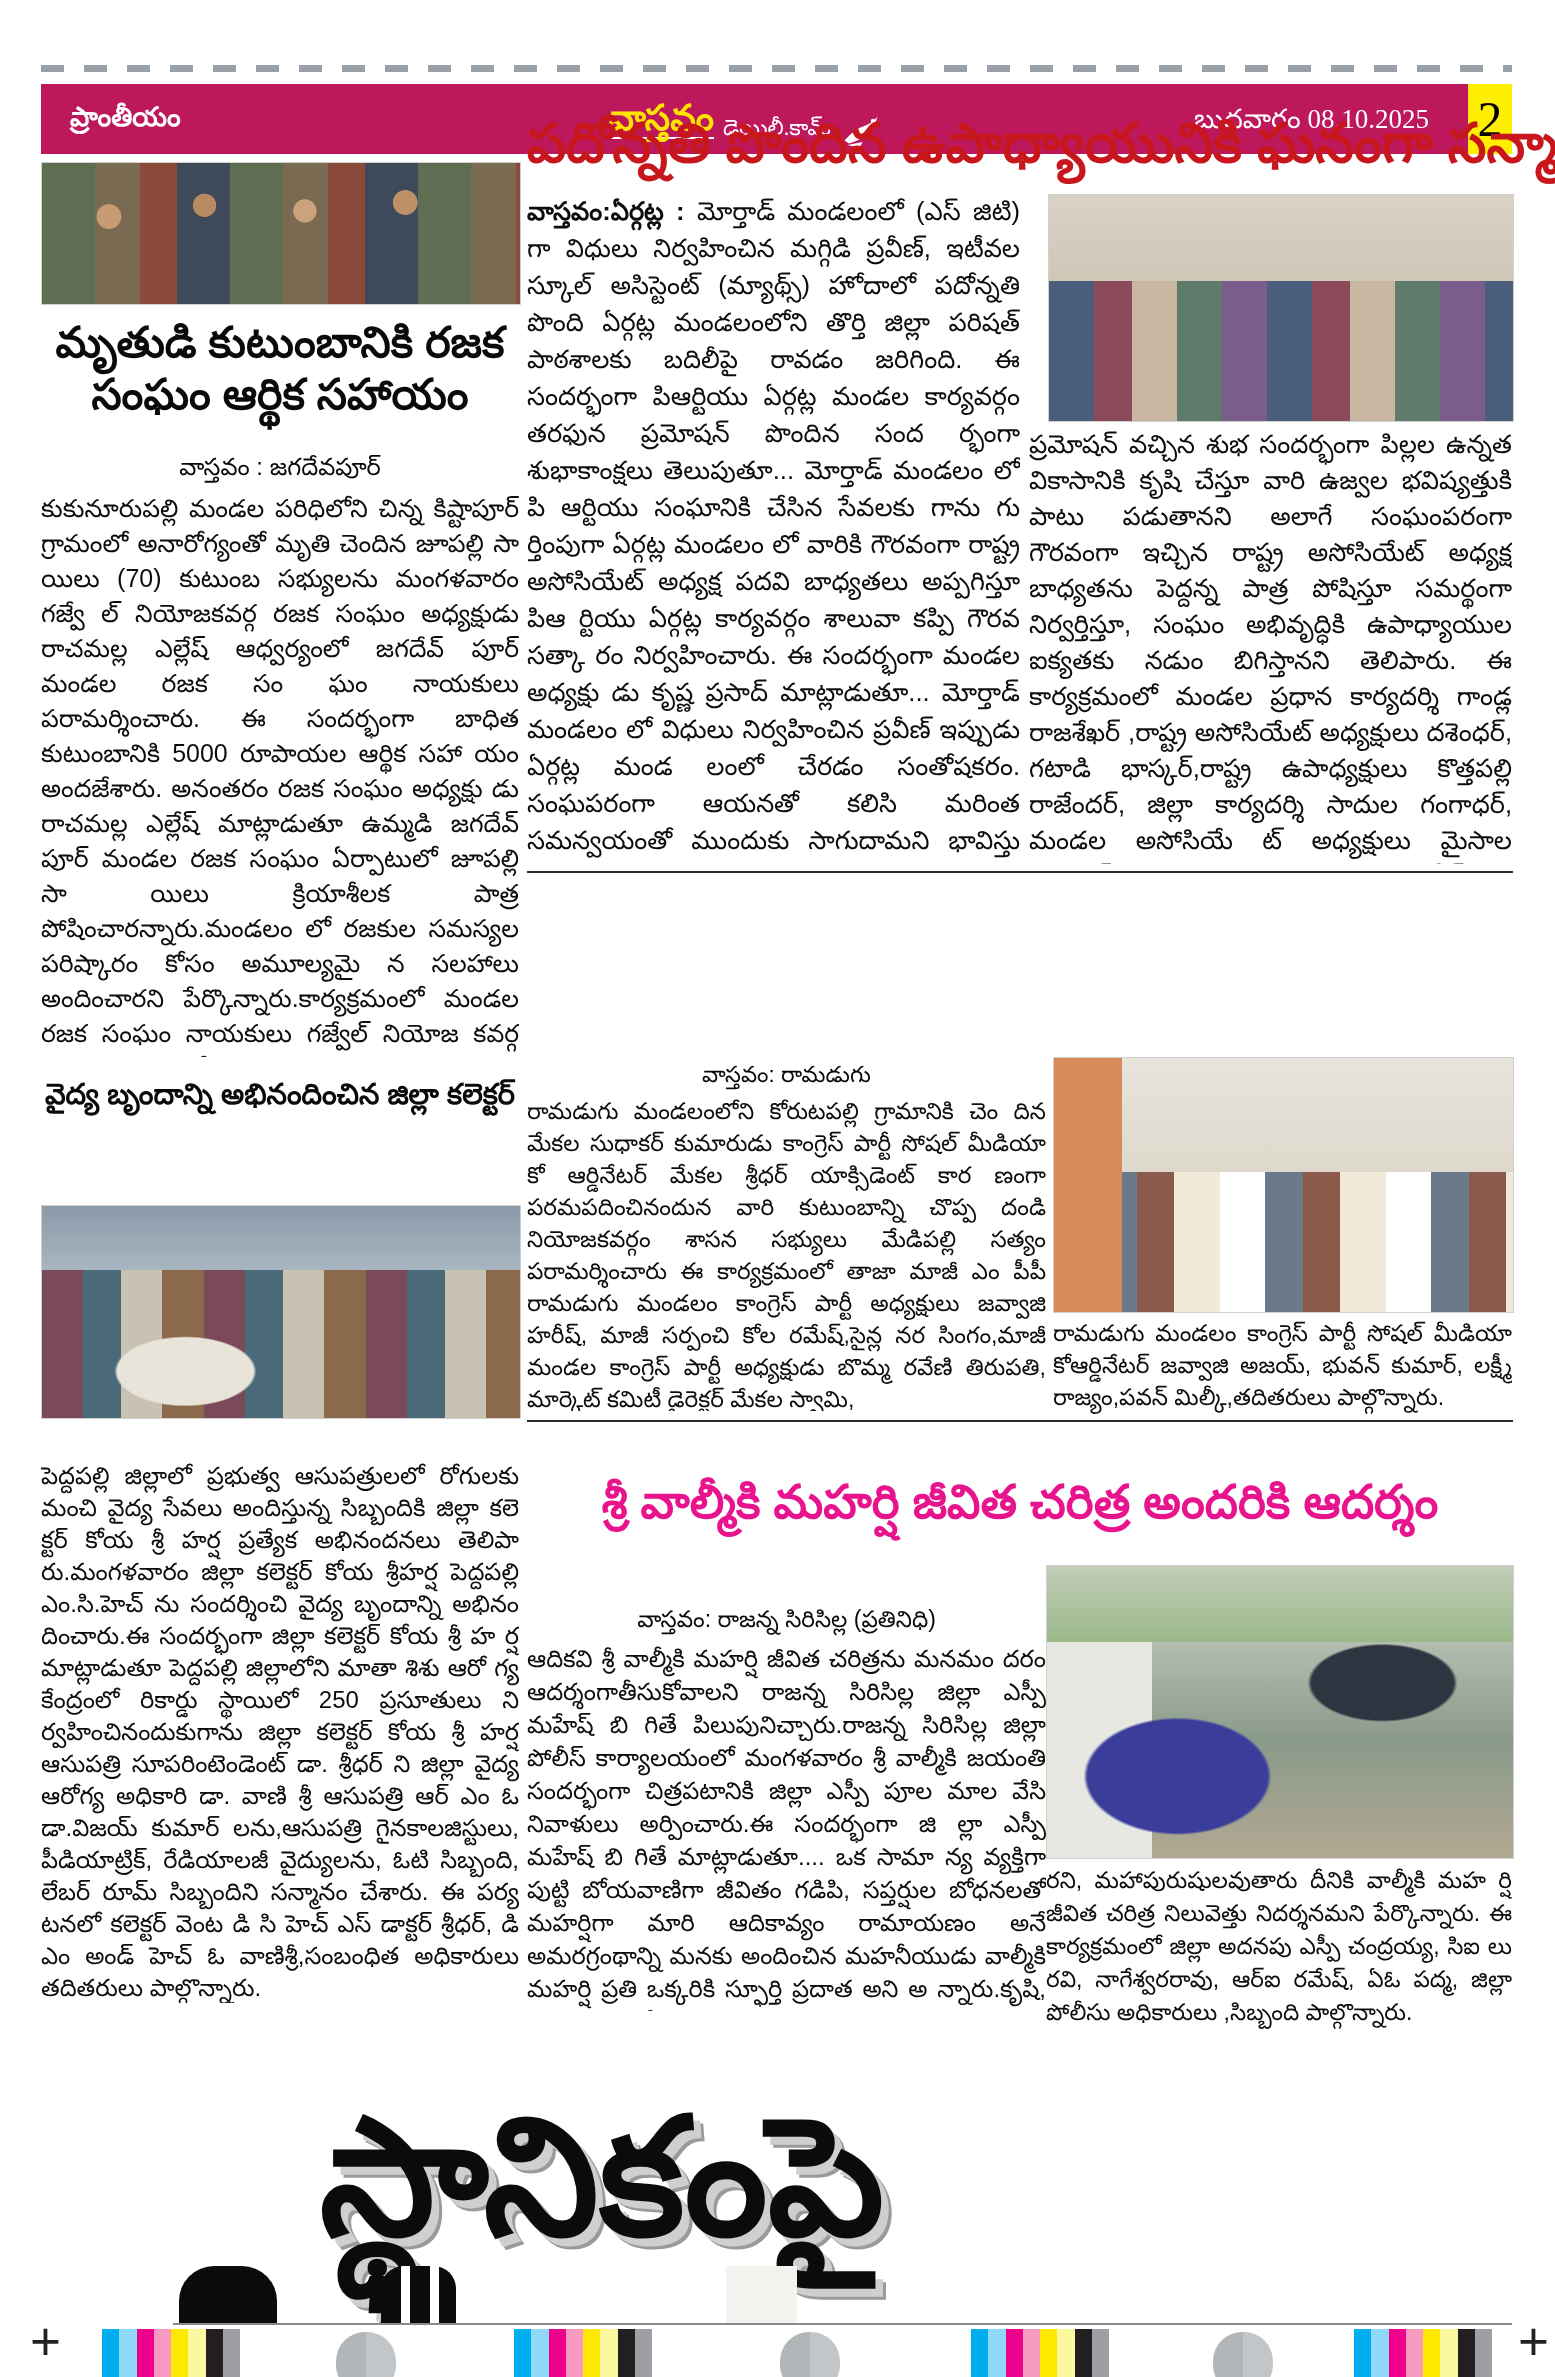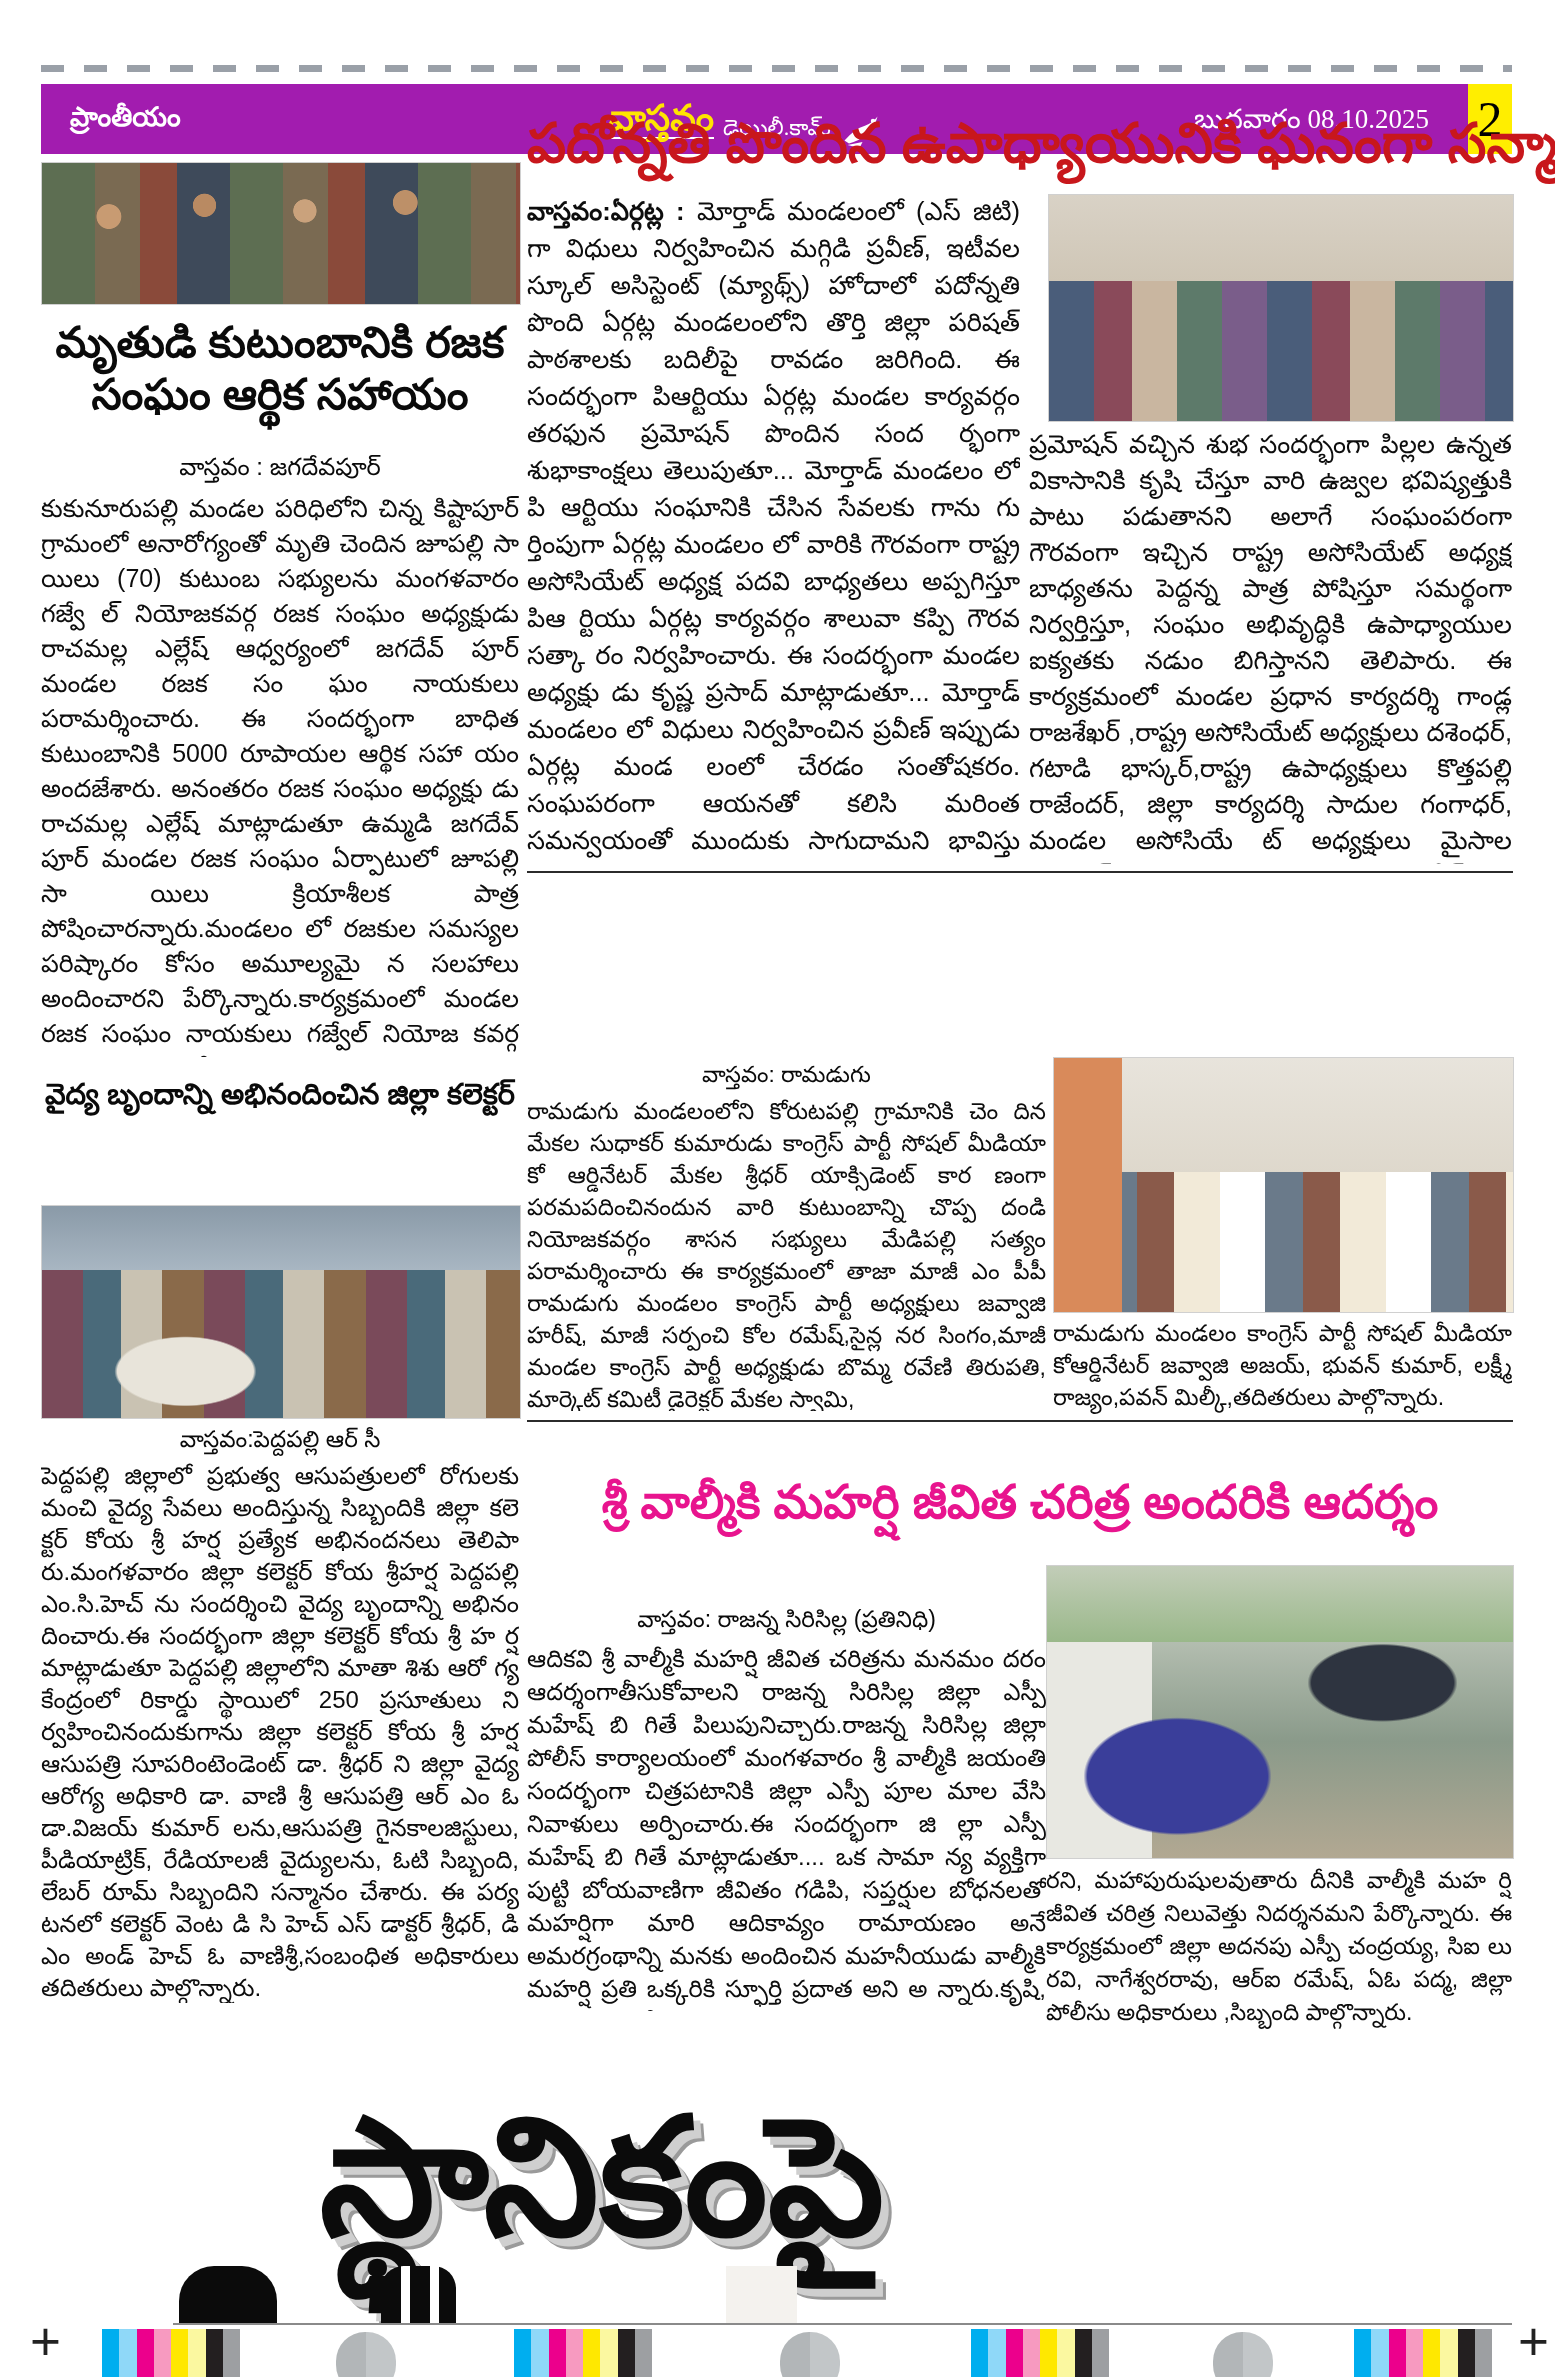--- a/index.html
+++ b/index.html
@@ -66,21 +66,21 @@
     background:linear-gradient(90deg,#b2b6b8 0 50%,#c2c6c8 50% 100%);}
   .cross{color:#222;font-size:53px;line-height:45px;font-weight:200;}
 </style>
 </head>
 <body>
 
 <div class="page">
 
   <div class="abs trim-dashes"></div>
 
-  <div class="abs header-bar" style="background: #a21caf;">
+  <div class="abs header-bar" style="background: #be185d;">
     <div class="hdr-section">ప్రాంతీయం</div>
     <div class="hdr-center">
       <span class="masthead-main">వాస్తవం</span>
       <span class="masthead-sub">డెయిలీ.కామ్</span>
       <svg class="bird" viewBox="0 0 52 48">
         <path d="M6 34 Q20 18 34 14 Q44 10 50 2 Q46 18 36 26 Q26 34 12 38 Z" fill="#ffffff"></path>
         <path d="M10 40 L30 36 L26 44 Z" fill="#ffffff"></path>
         <circle cx="44" cy="8" r="3" fill="#ffffff"></circle>
       </svg>
     </div>
@@ -93,21 +93,20 @@
   <div class="abs headline-black" style="left:41px;top:316px;width:478px;height:128px;font-size:43px;">మృతుడి కుటుంబానికి రజక సంఘం ఆర్థిక సహాయం</div>
 
   <div class="abs dateline" style="left:41px;top:453px;width:478px;height:33px;font-size:24px;">వాస్తవం : జగదేవపూర్</div>
 
   <div class="abs bodytext" style="left:41px;top:491px;width:478px;height:566px;font-size:25px;line-height:35px;">కుకునూరుపల్లి మండల పరిధిలోని చిన్న కిష్టాపూర్ గ్రామంలో అనారోగ్యంతో మృతి చెందిన జూపల్లి సా యిలు (70) కుటుంబ సభ్యులను మంగళవారం గజ్వే ల్ నియోజకవర్గ రజక సంఘం అధ్యక్షుడు రాచమల్ల ఎల్లేష్ ఆధ్వర్యంలో జగదేవ్ పూర్ మండల రజక సం ఘం నాయకులు పరామర్శించారు. ఈ సందర్భంగా బాధిత కుటుంబానికి 5000 రూపాయల ఆర్థిక సహా యం అందజేశారు. అనంతరం రజక సంఘం అధ్యక్షు డు రాచమల్ల ఎల్లేష్  మాట్లాడుతూ ఉమ్మడి జగదేవ్ పూర్ మండల రజక సంఘం ఏర్పాటులో జూపల్లి సా యిలు క్రియాశీలక పాత్ర పోషించారన్నారు.మండలం లో రజకుల సమస్యల పరిష్కారం కోసం అమూల్యమై న సలహాలు అందించారని పేర్కొన్నారు.కార్యక్రమంలో మండల రజక సంఘం నాయకులు  గజ్వేల్ నియోజ కవర్గ రజక సంఘం కోశాధికారి మెతుకు నరసింహా లు రాచమల్ల నరసింహులు జూపల్లి రాజశేఖర్ చిన్న కిష్టాపూర్ రజక సంఘం సభ్యులు పాల్గొన్నారు.</div>
 
   <div class="abs headline-black" style="left:41px;top:1077px;width:478px;height:122px;font-size:29px;">వైద్య బృందాన్ని అభినందించిన జిల్లా కలెక్టర్</div>
 
   <div class="abs photo photo-collector" style="left:41px;top:1205px;width:478px;height:212px;"></div>
 
-  <div class="abs dateline" style="left:41px;top:1426px;width:478px;height:32px;font-size:23px;">వాస్తవం:పెద్దపల్లి ఆర్ సీ</div>
 
   <div class="abs bodytext" style="left:41px;top:1460px;width:478px;height:543px;font-size:24px;line-height:32px;">పెద్దపల్లి జిల్లాలో ప్రభుత్వ ఆసుపత్రులలో రోగులకు మంచి వైద్య సేవలు అందిస్తున్న సిబ్బందికి జిల్లా కలె క్టర్ కోయ శ్రీ హర్ష ప్రత్యేక అభినందనలు తెలిపా రు.మంగళవారం జిల్లా కలెక్టర్ కోయ శ్రీహర్ష పెద్దపల్లి ఎం.సి.హెచ్ ను సందర్శించి వైద్య బృందాన్ని అభినం దించారు.ఈ సందర్భంగా జిల్లా కలెక్టర్ కోయ శ్రీ హ ర్ష మాట్లాడుతూ పెద్దపల్లి జిల్లాలోని మాతా శిశు ఆరో గ్య కేంద్రంలో రికార్డు స్థాయిలో 250 ప్రసూతులు ని ర్వహించినందుకుగాను జిల్లా కలెక్టర్  కోయ శ్రీ హర్ష ఆసుపత్రి సూపరింటెండెంట్ డా. శ్రీధర్ ని  జిల్లా వైద్య ఆరోగ్య అధికారి డా. వాణి శ్రీ  ఆసుపత్రి ఆర్ ఎం ఓ డా.విజయ్ కుమార్ లను,ఆసుపత్రి గైనకాలజిస్టులు, పీడియాట్రిక్, రేడియాలజీ వైద్యులను, ఓటి సిబ్బంది, లేబర్ రూమ్ సిబ్బందిని సన్మానం చేశారు.  ఈ పర్య టనలో కలెక్టర్ వెంట డి సి హెచ్ ఎస్ డాక్టర్ శ్రీధర్, డి ఎం అండ్ హెచ్ ఓ వాణిశ్రీ,సంబంధిత అధికారులు తదితరులు పాల్గొన్నారు.</div>
 
   <div class="abs headline-black" style="left:527px;top:110px;width:986px;height:72px;font-size:55px;color:#c8171c;white-space:nowrap;">పదోన్నతి పొందిన ఉపాధ్యాయునికి ఘనంగా సన్మానం</div>
 
   <div class="abs photo photo-promotion" style="left:1048px;top:194px;width:464px;height:226px;"></div>
 
   <div class="abs bodytext" style="left:527px;top:193px;width:493px;height:670px;font-size:25.6px;line-height:37px;">
     <span class="bold-inline">వాస్తవం:ఏర్గట్ల :</span>
     <span>మోర్తాడ్ మండలంలో  (ఎస్ జిటి) గా విధులు నిర్వహించిన మగ్గిడి ప్రవీణ్, ఇటీవల స్కూల్ అసిస్టెంట్ (మ్యాథ్స్) హోదాలో పదోన్నతి పొంది ఏర్గట్ల మండలంలోని తొర్తి జిల్లా పరిషత్ పాఠశాలకు బదిలీపై రావడం జరిగింది. ఈ సందర్భంగా పిఆర్టియు ఏర్గట్ల మండల కార్యవర్గం తరఫున ప్రమోషన్ పొందిన సంద ర్భంగా శుభాకాంక్షలు తెలుపుతూ... మోర్తాడ్ మండలం లో పి ఆర్టియు  సంఘానికి చేసిన సేవలకు గాను గు ర్తింపుగా ఏర్గట్ల మండలం లో  వారికి గౌరవంగా రాష్ట్ర అసోసియేట్ అధ్యక్ష పదవి బాధ్యతలు అప్పగిస్తూ పిఆ ర్టియు  ఏర్గట్ల కార్యవర్గం  శాలువా కప్పి గౌరవ సత్కా రం నిర్వహించారు. ఈ సందర్భంగా మండల అధ్యక్షు డు కృష్ణ ప్రసాద్ మాట్లాడుతూ...  మోర్తాడ్ మండలం లో విధులు నిర్వహించిన ప్రవీణ్ ఇప్పుడు ఏర్గట్ల మండ లంలో చేరడం సంతోషకరం. సంఘపరంగా ఆయనతో కలిసి మరింత సమన్వయంతో ముందుకు సాగుదామని భావిస్తు సంఘ పరంగా తను చేసిన సేవలకు గుర్తిం పుగా,  జిల్లాశాఖ  ఆధ్వర్యంలో పదవిని ఇవ్వడం జరి గిందని తెలిపారు. సందర్భంగా మగ్గిడి ప్రవీణ్ మాట్లా డుతూ...  చాలా సంవత్సరాల నుండి కలగా ఉన్న</span>

